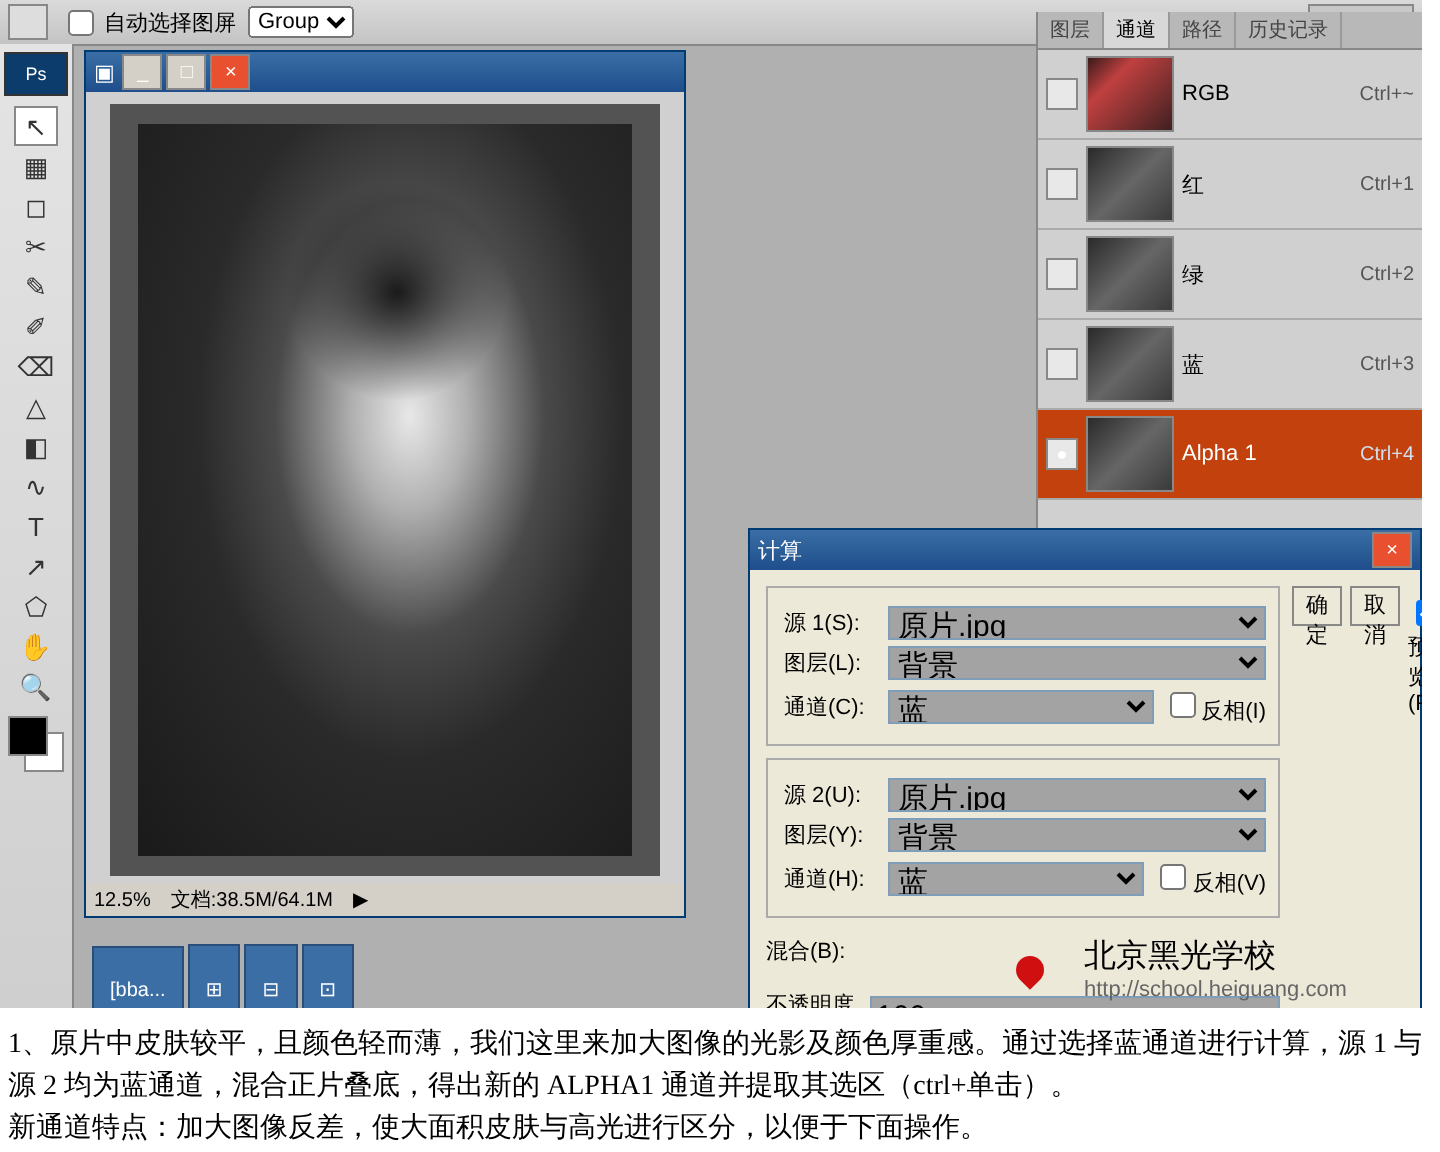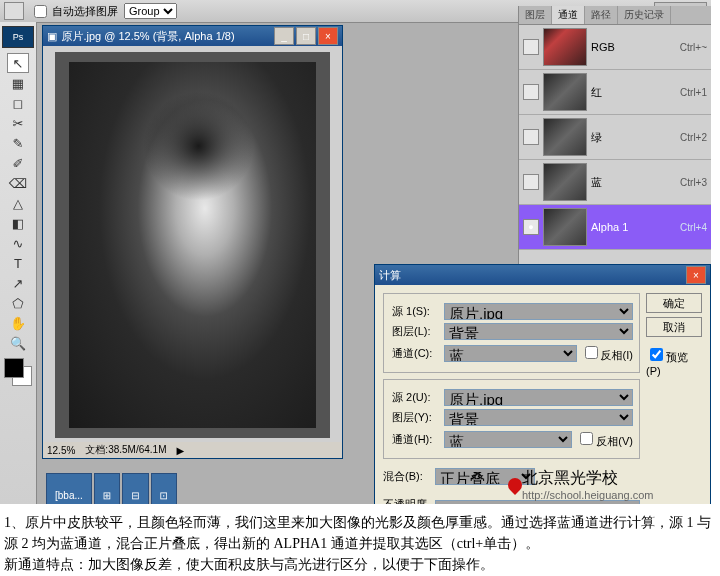--- a/index.html
+++ b/index.html
@@ -14,21 +14,21 @@
 .tool{width:20px;height:18px;display:flex;align-items:center;justify-content:center;border:1px solid transparent;font-size:13px;color:#333}
 .tool.sel{background:#fff;border:1px solid #888}
 .swap{width:28px;height:28px;margin-top:4px;position:relative}
 .swap .fg{position:absolute;width:18px;height:18px;background:#000;border:1px solid #888;left:0;top:0}
 .swap .bg{position:absolute;width:18px;height:18px;background:#fff;border:1px solid #888;right:0;bottom:0}
 .panel-area{position:absolute;right:0;top:6px;width:192px;bottom:0;background:#d0d0d0;border-left:1px solid #888}
 .panel-tabs{height:18px;display:flex;background:#b8b8b8;border-bottom:1px solid #888}
 .ptab{padding:2px 6px;font-size:10px;color:#444;border-right:1px solid #999}
 .ptab.act{background:#d8d8d8;color:#000}
 .ch-row{height:44px;display:flex;align-items:center;border-bottom:1px solid #aaa;padding:0 4px;gap:4px}
-.ch-row.sel{background:#8b5cf6;color:#fff}
+.ch-row.sel{background:#c2410c;color:#fff}
 .eye{width:14px;height:14px;border:1px solid #888;background:#e8e8e8;font-size:9px;display:flex;align-items:center;justify-content:center}
 .thumb{width:42px;height:36px;background:#555;border:1px solid #888;background:linear-gradient(135deg,#2a2a2a 0%,#666 50%,#3a3a3a 100%)}
 .thumb.rgb{background:linear-gradient(135deg,#3a1a1a 0%,#c04040 30%,#402020 100%)}
 .ch-name{flex:1;font-size:11px}
 .ch-key{font-size:10px;color:#555}
 .ch-row.sel .ch-key{color:#d0e0f0}
 .doc-window{position:absolute;left:42px;top:25px;width:299px;height:432px;background:#d0d0d0;border:1px solid #003c74}
 .win-title{height:20px;background:linear-gradient(#3a6ea5,#1e4e8c);color:#fff;display:flex;align-items:center;padding:0 4px;font-size:11px;gap:4px}
 .win-title .t{flex:1}
 .win-btns{display:flex;gap:2px}
@@ -38,26 +38,26 @@
 .photo{width:90%;height:95%;background:radial-gradient(ellipse at 55% 40%,#e8e8e8 0%,#b0b0b0 15%,#4a4a4a 35%,#2a2a2a 55%,#1a1a1a 100%);position:relative}
 .photo::after{content:"";position:absolute;left:30%;top:8%;width:45%;height:30%;background:radial-gradient(#1a1a1a 0%,transparent 70%);border-radius:50%}
 .status{position:absolute;bottom:0;left:0;right:0;height:16px;background:#d4d0c8;display:flex;align-items:center;padding:0 4px;font-size:10px;gap:10px}
 .calc-dlg{position:absolute;left:374px;top:264px;width:335px;height:240px;background:#ece9d8;border:1px solid #003c74;font-size:11px}
 .dlg-body{padding:8px;display:flex;gap:6px}
 .dlg-left{flex:1;display:flex;flex-direction:column;gap:6px}
 .grp{border:1px solid #aaa;padding:6px 6px 6px 8px;position:relative}
 .row{display:flex;align-items:center;gap:4px;margin:3px 0}
 .row .lbl{width:48px;text-align:left}
 .row select,.row input[type=text]{flex:1;font-size:15px;height:17px;border:1px solid #7f9db9;background:#a3a3a3}
-.dlg-right{width:64px;display:flex;flex-direction:column;gap:4px}
+.dlg-right{width:64px;display:flex;flex-direction:row;gap:4px}
 .dlg-right button{height:20px;font-size:11px;border:1px solid #888;background:#ece9d8}
 .tabbar{position:absolute;left:42px;bottom:0;height:18px;display:flex;align-items:center;gap:2px;padding:0 4px}
 .doctab{padding:16px 8px;background:#3a6ea5;color:#fff;font-size:10px;border:1px solid #2a4e7c}
 .caption{padding:8px 4px;font-size:14px;font-family:SimSun,serif;line-height:1.5}
-.wm{position:absolute;left:508px;top:468px;font-size:11px;color:#666;display:flex;align-items:center;gap:0}
+.wm{position:absolute;left:508px;top:468px;font-size:11px;color:#666;display:flex;align-items:center;gap:20px}
 .wm .dot{width:14px;height:14px;background:#d01010;border-radius:50% 50% 50% 0;transform:rotate(-45deg)}
 .workspace-sel{display:flex;align-items:center;gap:2px;background:#c8c8c8;border:1px solid #888;padding:1px 4px;font-size:10px}
 </style>
 </head>
 <body>
 
 <div class="ps-app">
 
   <div class="options-bar">
     <span class="ico"></span>
@@ -91,21 +91,20 @@
       </div>
     <div class="swap">
         <div class="bg"></div>
         <div class="fg"></div>
       </div>
   </div>
 
   <div class="doc-window">
     <div class="win-title">
       <span>▣</span>
-      <span class="t">原片.jpg @ 12.5% (背景, Alpha 1/8)</span>
       <div class="win-btns">
         <span class="win-btn">_</span>
         <span class="win-btn">□</span>
         <span class="win-btn close">×</span>
       </div>
     </div>
     <div class="canvas">
         <div class="photo"></div>
       </div>
     <div class="status">
@@ -190,21 +189,20 @@
               <select><option>背景</option></select>
             </div>
           <div class="row">
               <span class="lbl">通道(H):</span>
               <select><option>蓝</option></select>
               <label><input type="checkbox" style=""><span>反相(V)</span></label>
             </div>
         </div>
         <div class="row">
             <span class="lbl">混合(B):</span>
-            <select style="flex:0 0 100px"><option>正片叠底</option></select>
           </div>
         <div class="row">
             <span class="lbl">不透明度(Q):</span>
             <input type="text" style="flex: 0 0 36px;" value="100">
           </div>
 
       </div>
       <div class="dlg-right">
         <button>确定</button>
         <button>取消</button>

